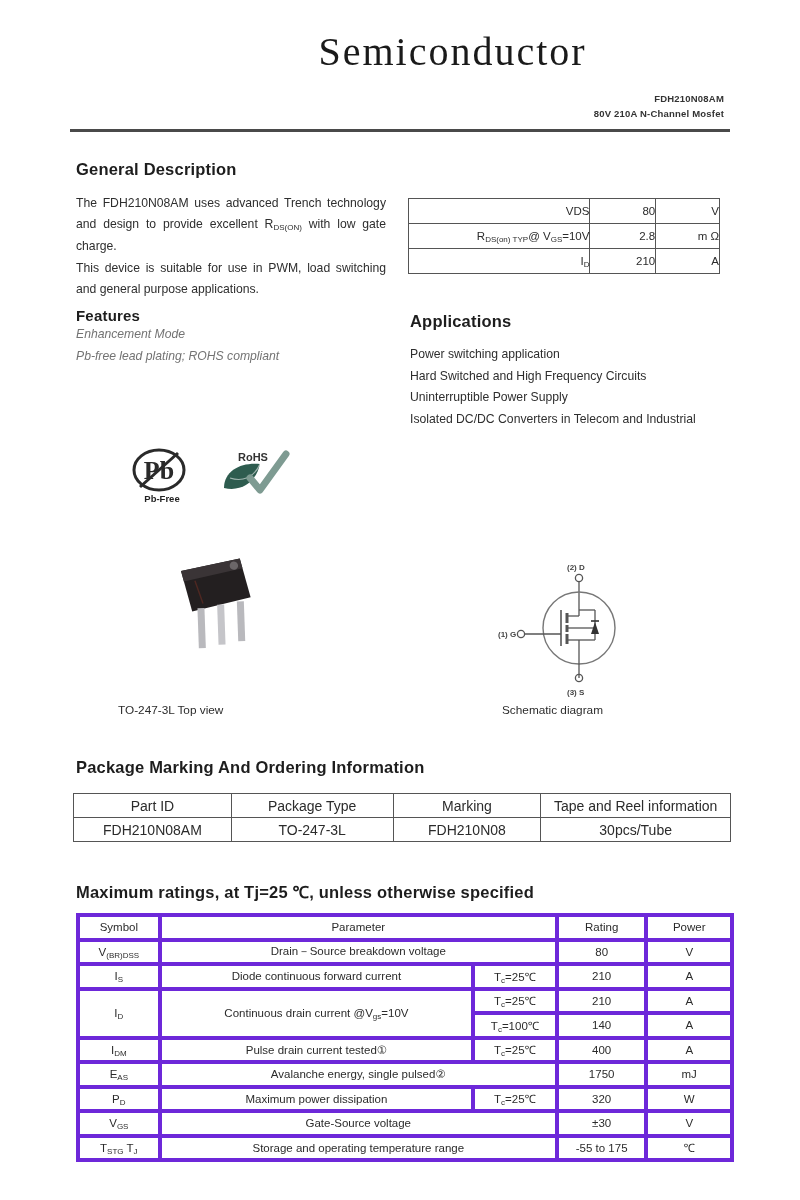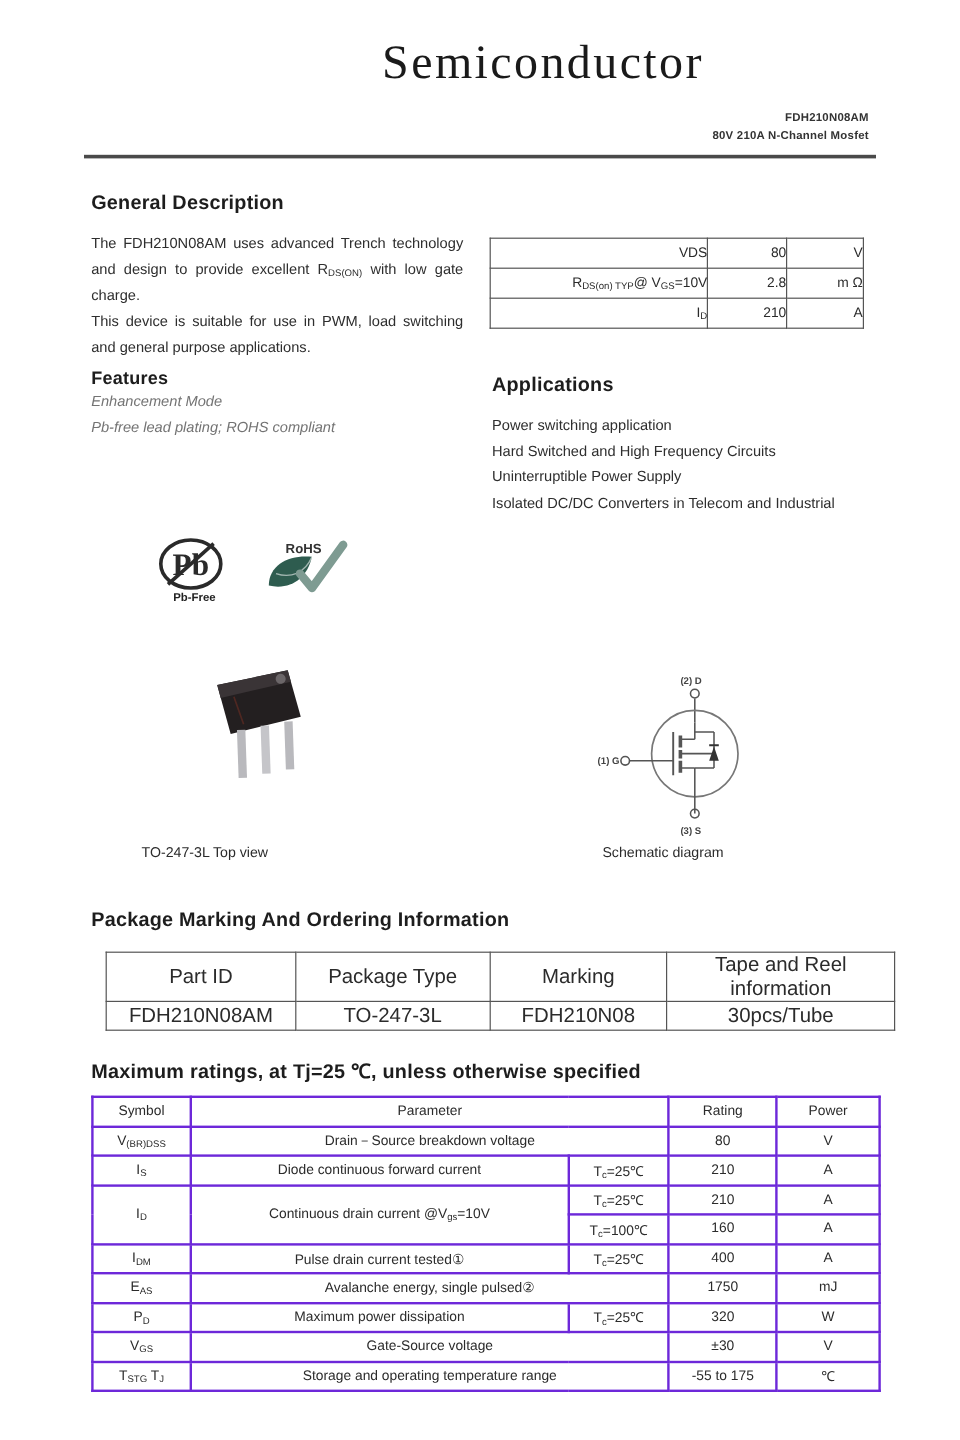--- a/index.html
+++ b/index.html
@@ -160,24 +160,24 @@
     color: #2b2b2b;
   }
 
   
   #ordering-heading {
     position: absolute;
     left: 76px; top: 758px;
   }
   #ordering-table {
     position: absolute;
-    left: 88px; top: 793px;
+    left: 73px; top: 793px;
     width: 658px;
     border-collapse: collapse;
-    font-size: 17px;
+    font-size: 14px;
   }
   #ordering-table td {
     border: 1px solid #555;
     height: 24px;
     text-align: center;
     vertical-align: middle;
     color: #2b2b2b;
   }
   #ordering-table .col-0 { width: 158px; }
   #ordering-table .col-1 { width: 162px; }
@@ -190,21 +190,21 @@
     left: 76px; top: 880px;
   }
   #ratings-table {
     position: absolute;
     left: 76px; top: 913px;
     width: 658px;
     border-collapse: collapse;
     font-size: 11.5px;
   }
   #ratings-table td {
-    border: 2px solid #6d28d9;
+    border: 4px solid #6d28d9;
     height: 24.5px;
     text-align: center;
     vertical-align: middle;
     color: #2b2b2b;
     padding: 0 2px;
   }
   .rt-sym  { width: 82px; }
   .rt-par  { width: 316px; }
   .rt-cond { width: 84px; }
   .rt-rate { width: 90px; }
@@ -372,21 +372,21 @@
 
     <tr>
       <td class="rt-sym" rowspan="2"><span>I</span><sub>D</sub></td>
       <td class="rt-par" rowspan="2"><span>Continuous drain current @V</span><sub>gs</sub><span>=10V</span></td>
       <td class="rt-cond"><span>T</span><sub>c</sub><span>=25℃</span></td>
       <td class="rt-rate">210</td>
       <td class="rt-unit">A</td>
     </tr>
     <tr>
       <td class="rt-cond"><span>T</span><sub>c</sub><span>=100℃</span></td>
-      <td class="rt-rate">160</td>
+      <td class="rt-rate">140</td>
       <td class="rt-unit">A</td>
     </tr>
 
     <tr>
       <td class="rt-sym"><span>I</span><sub>DM</sub></td>
       <td class="rt-par">Pulse drain current tested①</td>
       <td class="rt-cond"><span>T</span><sub>c</sub><span>=25℃</span></td>
       <td class="rt-rate">400</td>
       <td class="rt-unit">A</td>
     </tr>

